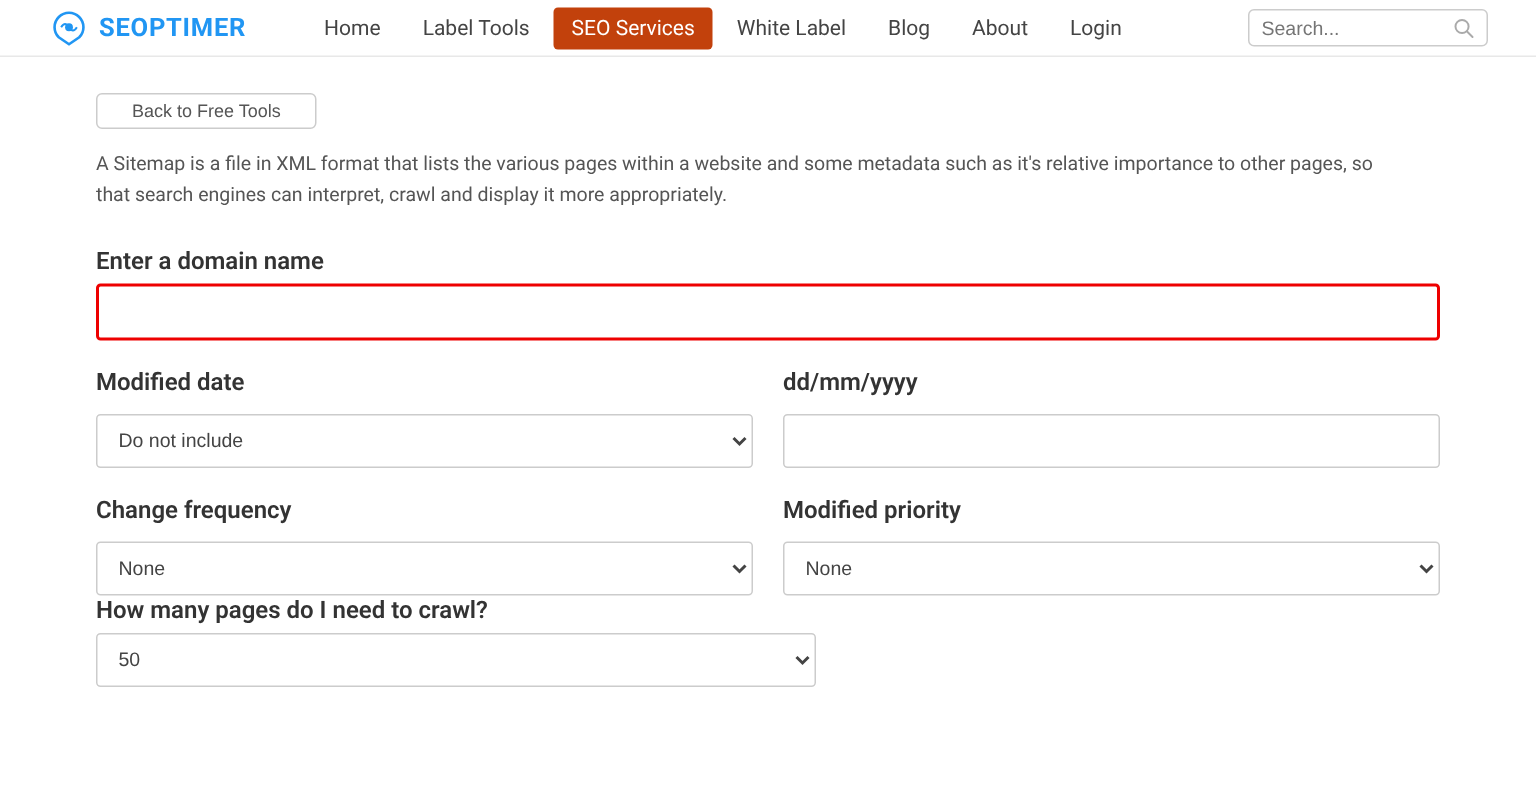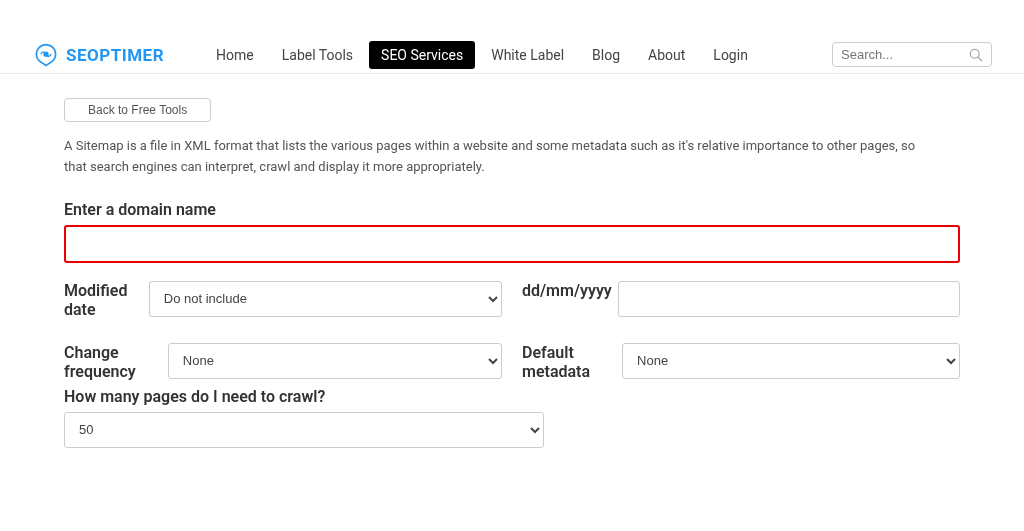--- a/index.html
+++ b/index.html
@@ -11,21 +11,20 @@
     }
 
     
     header {
       display: flex;
       align-items: center;
       padding: 0 32px;
       height: 38px;
       border-bottom: 1px solid #e8e8e8;
       background: #fff;
-      margin-top: 36px;
     }
     .logo-wrap {
       display: flex;
       align-items: center;
       gap: 6px;
       margin-right: 40px;
       text-decoration: none;
     }
     .logo-icon {
       width: 28px;
@@ -46,21 +45,21 @@
     }
     .nav-item {
       padding: 6px 12px;
       border-radius: 3px;
       font-size: 14px;
       color: #444;
       cursor: pointer;
       text-decoration: none;
     }
     .nav-item.active {
-      background: #000000;
+      background: #c2410c;
       color: #fff;
     }
     .search-wrap {
       display: flex;
       align-items: center;
       border: 1px solid #ccc;
       border-radius: 4px;
       padding: 4px 8px;
       gap: 4px;
       width: 160px;
@@ -133,21 +132,21 @@
       color: #333;
     }
 
     .two-col {
       display: grid;
       grid-template-columns: 1fr 1fr;
       gap: 20px;
       margin-top: 18px;
     }
 
-    .field-group { display: flex; flex-direction: row; gap: 6px; }
+    .field-group { display: flex; flex-direction: column; gap: 6px; }
 
     select, .text-input {
       height: 36px;
       border: 1px solid #ccc;
       border-radius: 3px;
       padding: 0 10px;
       font-size: 13px;
       color: #444;
       background: #fff;
       outline: none;
@@ -224,21 +223,21 @@
       </div>
     </div>
 
     <div class="two-col">
       <div class="field-group">
         <label class="field-label">Change frequency</label>
         <select id="change-freq-sel">
         <option value="None">None</option><option value="Always">Always</option><option value="Hourly">Hourly</option><option value="Daily">Daily</option><option value="Weekly">Weekly</option><option value="Monthly">Monthly</option><option value="Yearly">Yearly</option><option value="Never">Never</option></select>
       </div>
       <div class="field-group">
-        <label class="field-label">Default metadata</label>
+        <label class="field-label">Modified priority</label>
         <select id="priority-sel">
         <option value="None">None</option><option value="0.1">0.1</option><option value="0.2">0.2</option><option value="0.3">0.3</option><option value="0.4">0.4</option><option value="0.5">0.5</option><option value="0.6">0.6</option><option value="0.7">0.7</option><option value="0.8">0.8</option><option value="0.9">0.9</option><option value="1.0">1.0</option></select>
       </div>
     </div>
 
     <div class="one-col">
       <label class="field-label">How many pages do I need to crawl?</label>
       <select class="pages-select" id="pages-sel">
       <option value="50">50</option><option value="100">100</option><option value="200">200</option><option value="500">500</option></select>
     </div>

